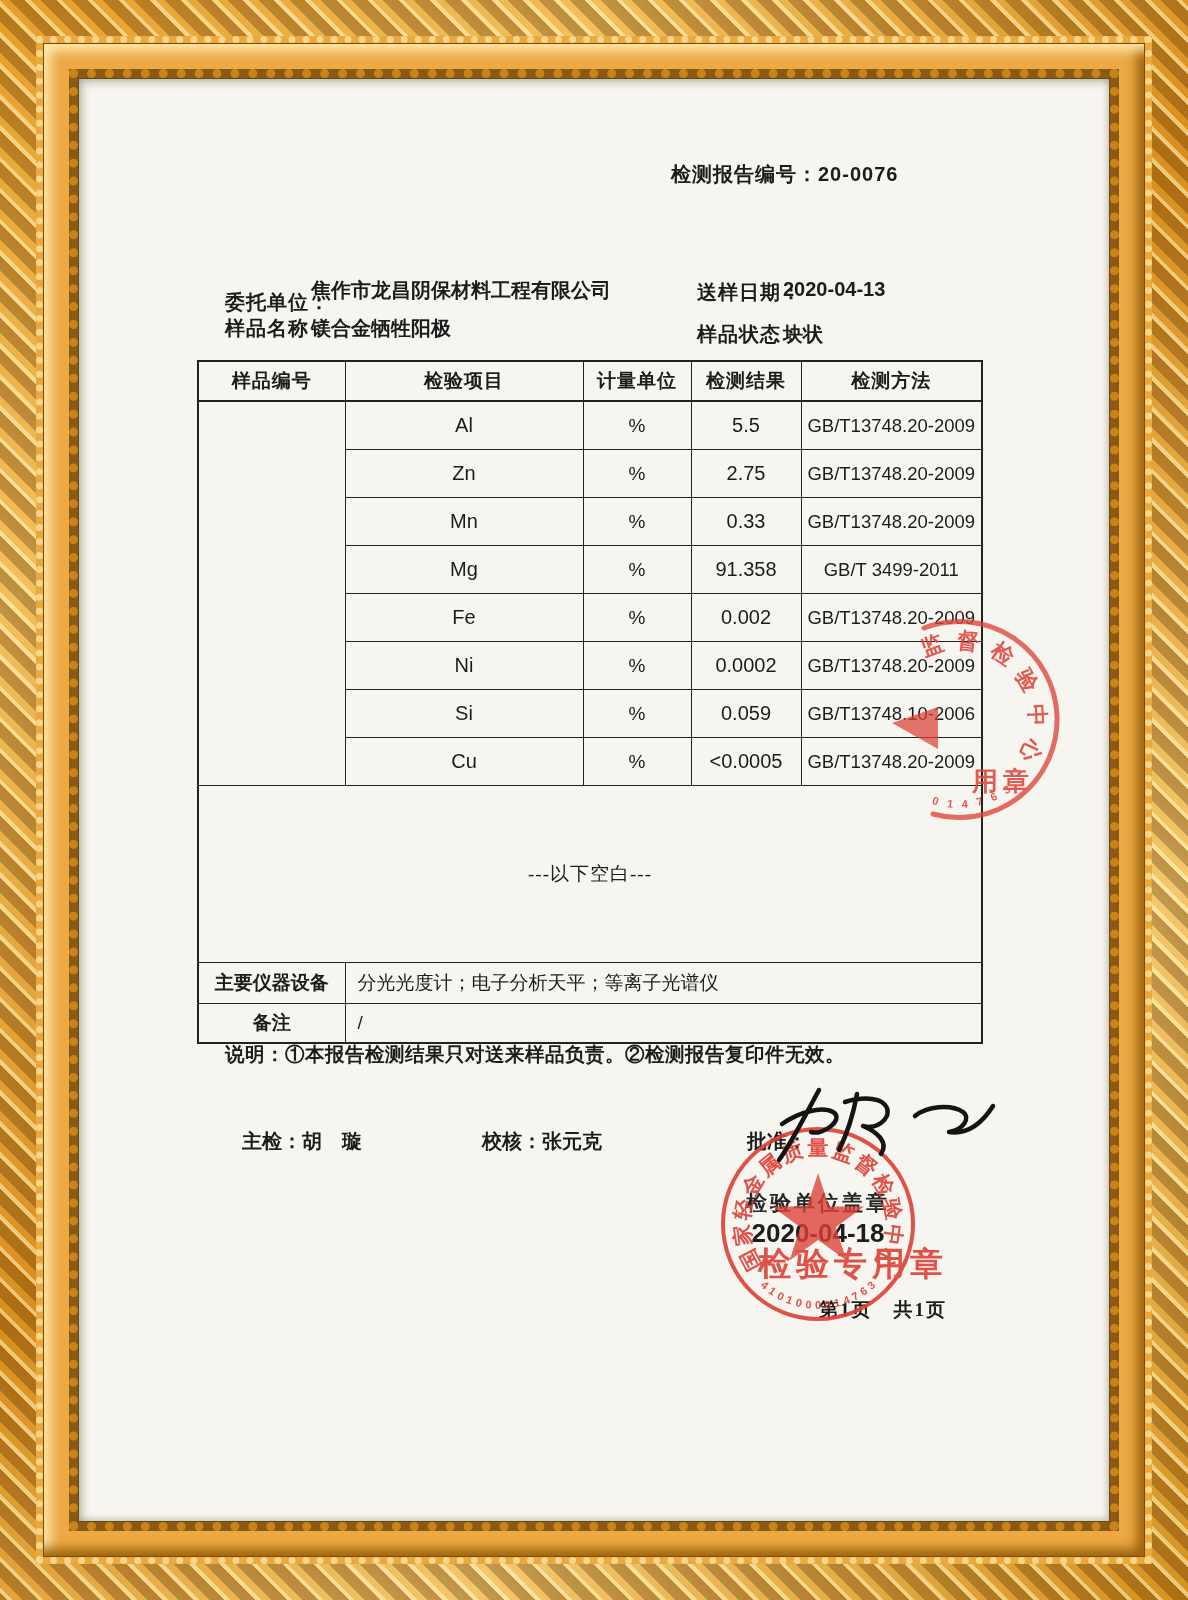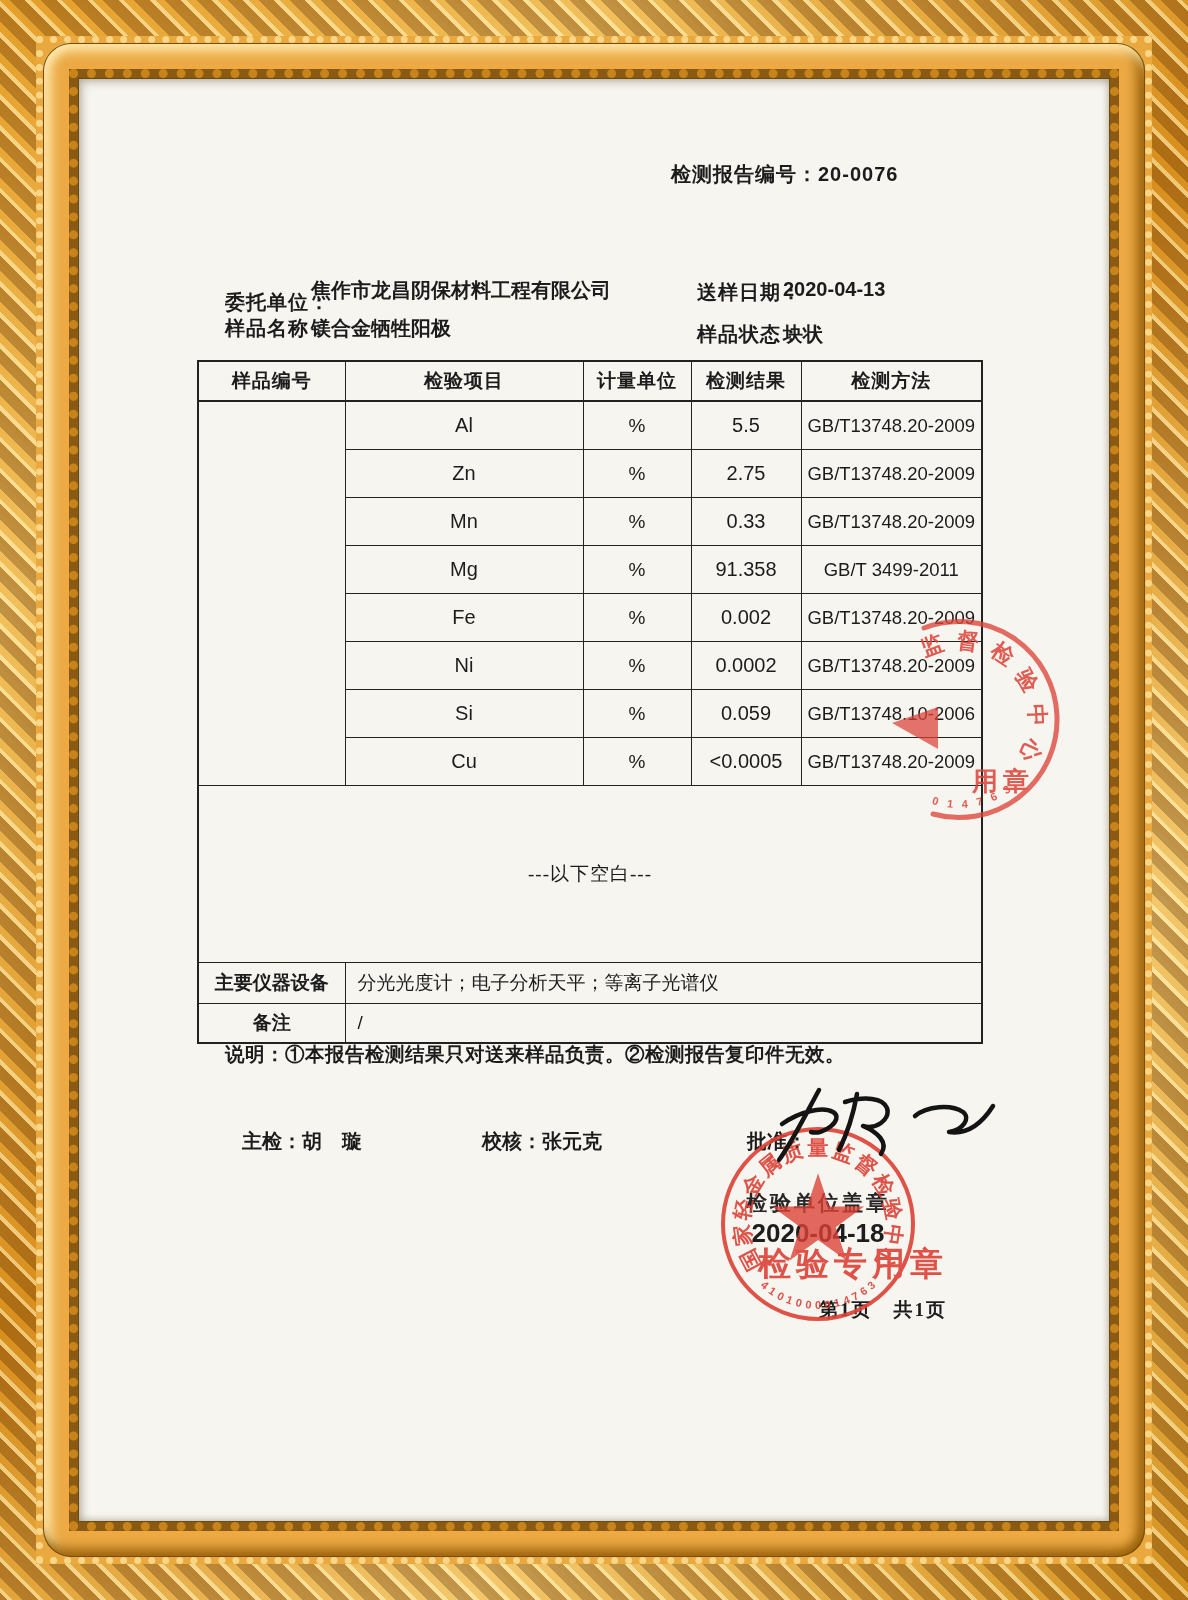--- a/index.html
+++ b/index.html
@@ -10,21 +10,21 @@
   .frame-a{position:absolute;inset:0;width:1188px;height:1600px;box-sizing:border-box;
     padding:36px;
     background:
       repeating-linear-gradient(45deg, rgba(110,55,0,.40) 0 5px, rgba(255,244,190,.55) 5px 9px, rgba(210,140,20,.15) 9px 16px, rgba(90,45,0,.35) 16px 22px),
       linear-gradient(135deg,#e8a12c 0%,#f7c968 22%,#d98f1e 48%,#f9d27a 74%,#d5921f 100%);}
   .frame-b{width:100%;height:100%;box-sizing:border-box;border:7px dotted #f8d687;
     background:#e9a93f;padding:0;}
   .frame-c{width:100%;height:100%;box-sizing:border-box;padding:26px;background:#eca944;
     box-shadow:inset 0 0 0 1px #7a4c05,
       inset 0 16px 12px -8px #ffe9ad, inset 0 -16px 12px -8px #99610a,
-      inset 16px 0 12px -8px #ffe9ad, inset -16px 0 12px -8px #99610a;border-radius:28px;}
+      inset 16px 0 12px -8px #ffe9ad, inset -16px 0 12px -8px #99610a;}
   .frame-d{width:100%;height:100%;box-sizing:border-box;border:9px dotted #c8841a;background:#8a5a14;}
 
   
   .paper{position:relative;width:100%;height:100%;box-sizing:border-box;
     background:#f7f5ef;border:1px solid #6b4a10;
     box-shadow:inset 3px 3px 9px rgba(60,40,5,.30), inset -2px -2px 6px rgba(60,40,5,.18);
     overflow:hidden;}
 
   .report-no{position:absolute;left:592px;top:82px;font-size:20px;font-weight:bold;letter-spacing:1px;}
   .report-no .num{font-family:"Liberation Sans",sans-serif;}

